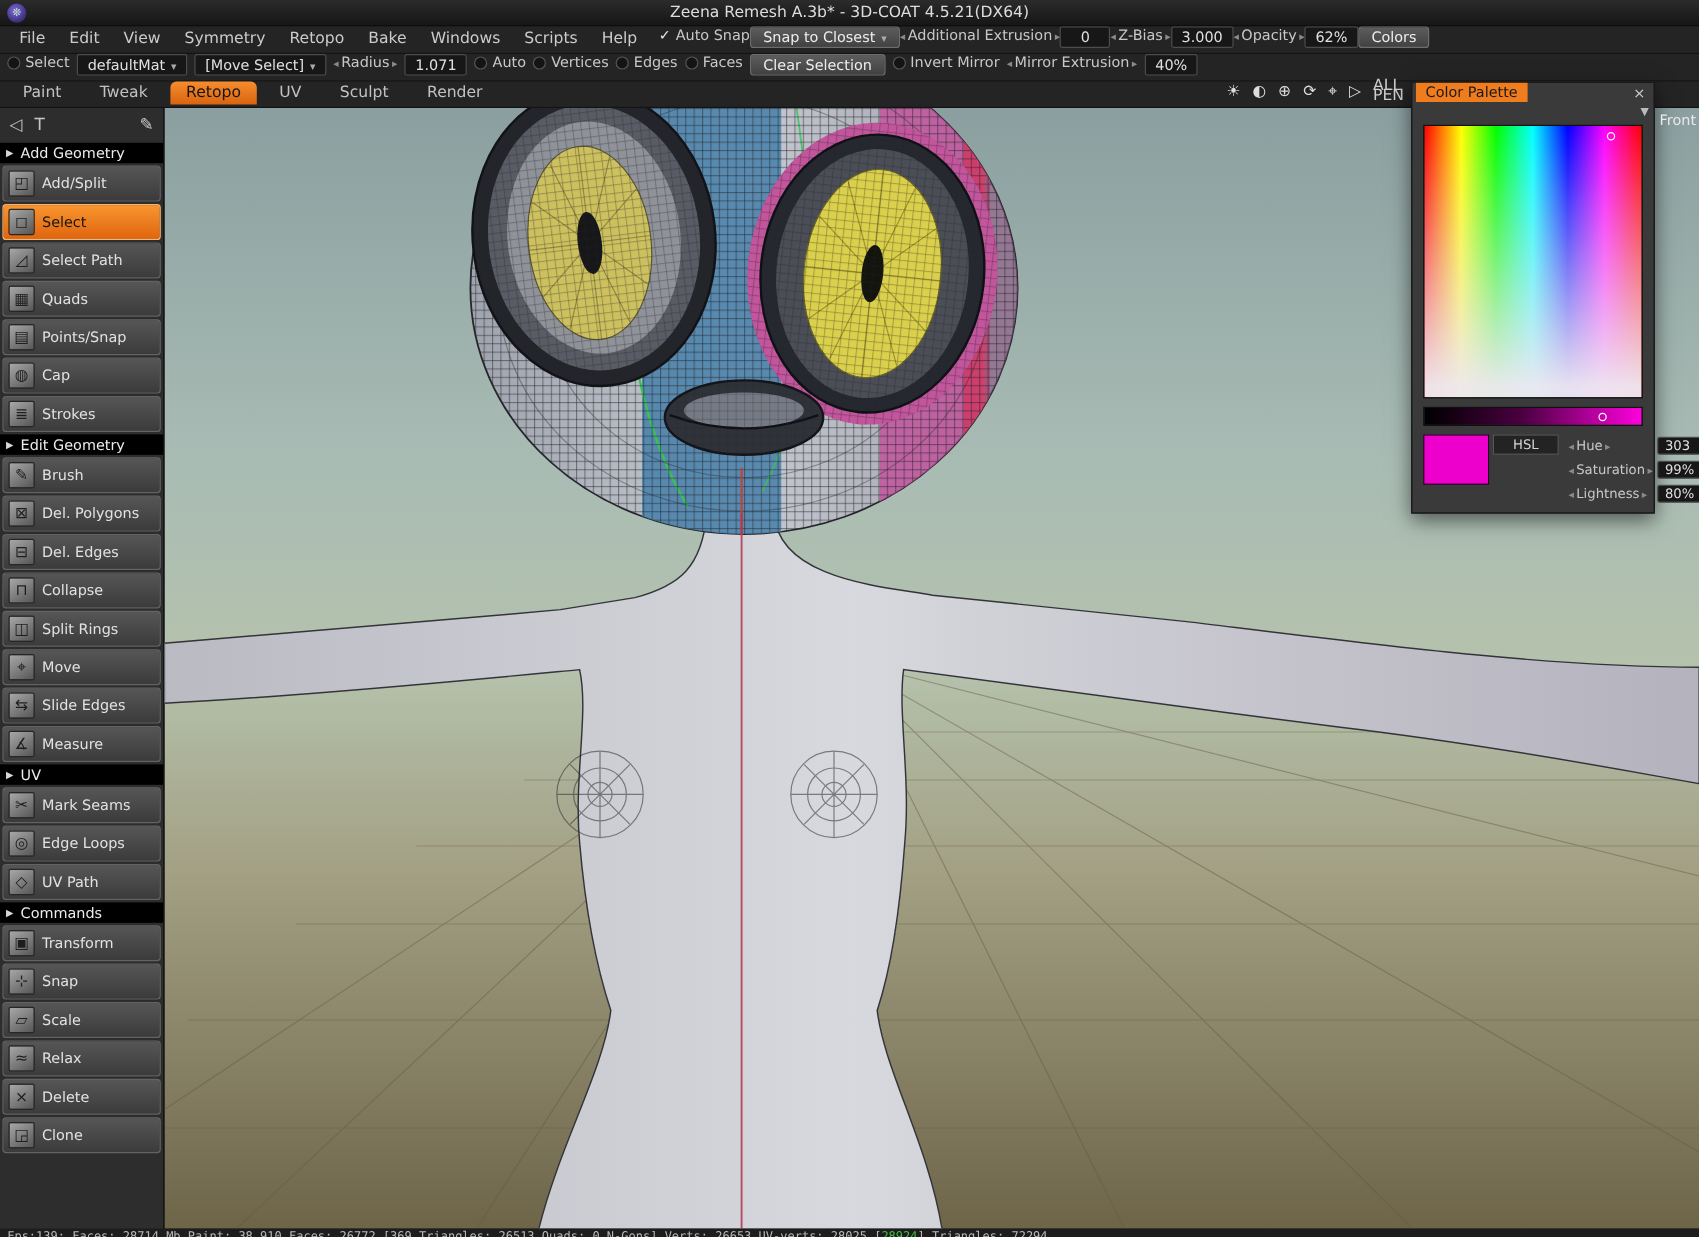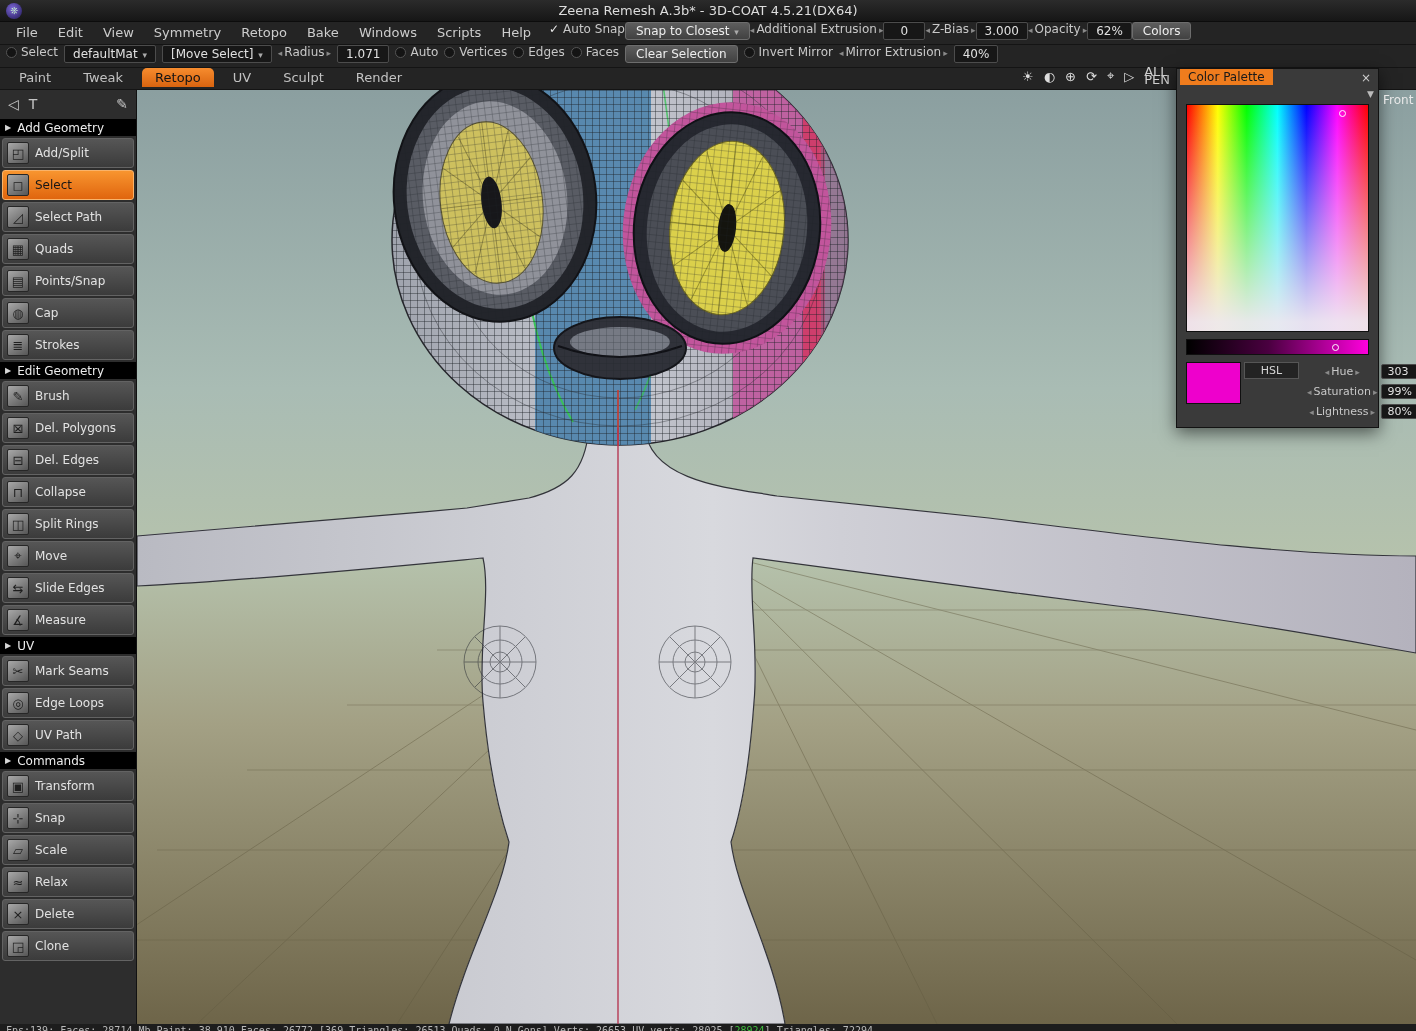--- a/index.html
+++ b/index.html
@@ -78,21 +78,21 @@
     background:linear-gradient(to right,#000,#4a0040 45%,#ff00dd 100%)}
   .hue-marker{position:absolute;left:80%;top:4px;width:7px;height:7px;border:1px solid #fff;
     border-radius:50%}
   .hsl-area{display:flex;margin:7px 9px 0;gap:8px}
   .hsl-left{display:flex;gap:3px}
   .swatch{width:55px;height:42px;background:#ee00cc;border:1px solid #101010}
   .hsl-btn{width:55px;height:17px;background:#232323;border:1px solid #565656;color:#d5d5d5;
     text-align:center;line-height:15px;font-size:11px}
   .hsl-rows{flex:1;display:flex;flex-direction:column;gap:2px}
   .hsl-row{display:flex;align-items:center;gap:4px;height:18px}
-  .hsl-row .lbl{flex:1;text-align:center;font-size:11px}
+  .hsl-row .lbl{flex:1;text-align:left;font-size:11px}
   .hsl-row .valbox{min-width:44px;padding:0 5px;text-align:left;font-size:11px}
 
   
   #statusbar{position:absolute;left:0;top:1024px;width:1416px;height:16px;background:#1d1d1d;
     overflow:hidden;padding:0 6px;font-family:"DejaVu Sans Mono",monospace;font-size:10px;
     line-height:13px;color:#b9b9b9;white-space:nowrap}
   #statusbar .green{color:#3fbf3f}
 </style>
 </head>
 <body>

